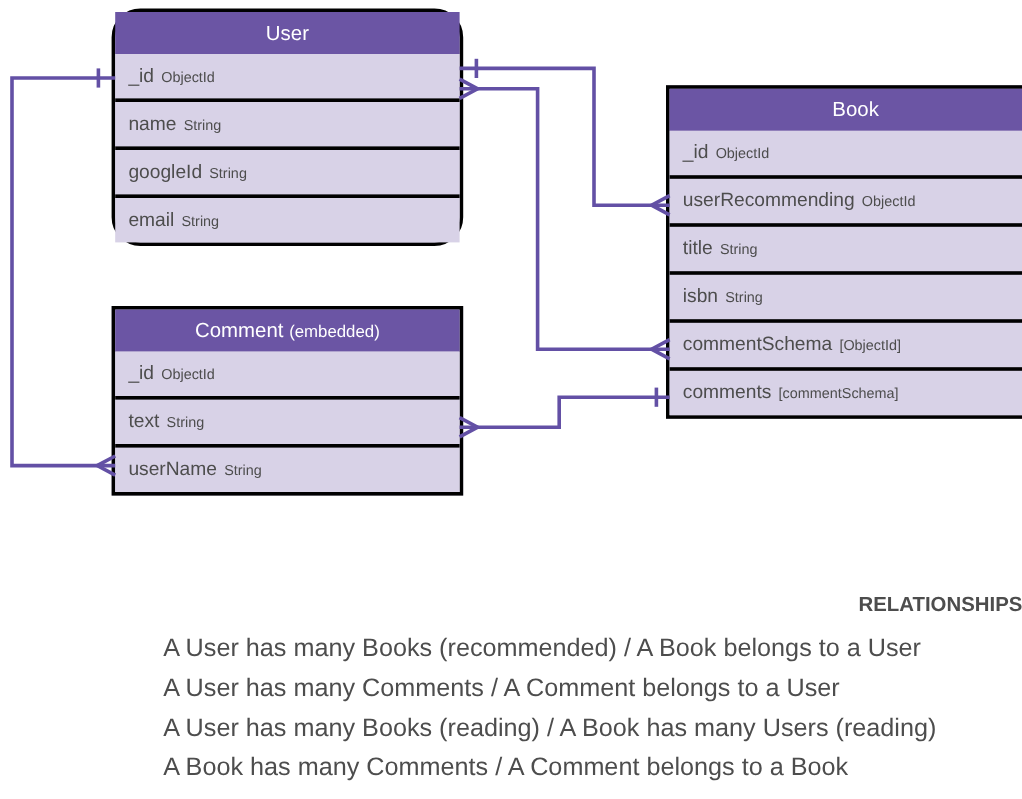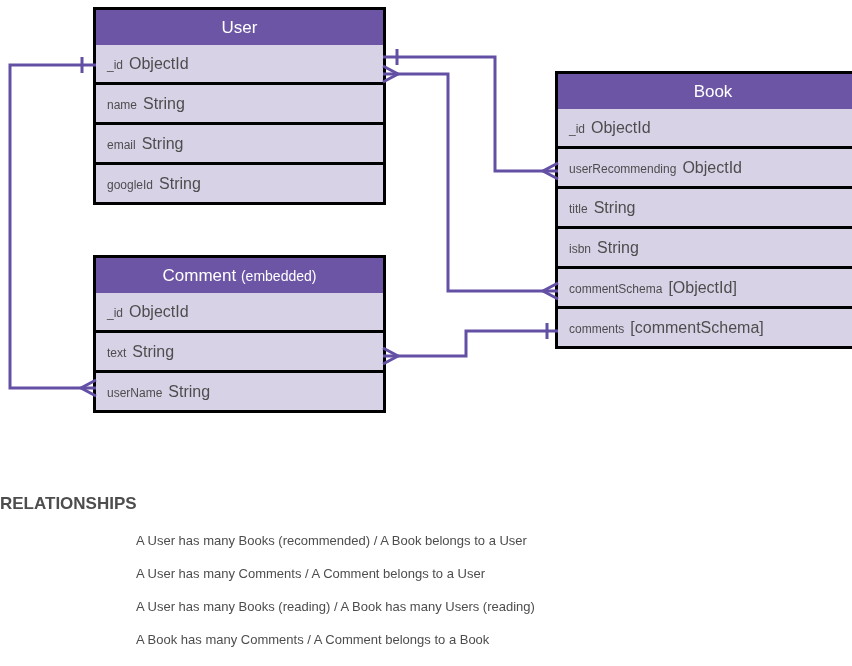--- a/index.html
+++ b/index.html
@@ -31,54 +31,54 @@
   }
   .entity-header .suffix{font-size:14px;}
   .entity-row{
     height:37px;line-height:37px;
     border-top:3px solid var(--border);
     background:var(--entity-row);
     padding-left:11px;
     white-space:nowrap;
     overflow:hidden;
   }
-  .f-name{font-size:12px;color:var(--text);}
-  .f-type{font-size:16px;color:var(--text);margin-left:6px;margin-top:44px;}
-  #user-entity{left:93px;top:7px;width:293px;}
+  .f-name{font-size:16px;color:var(--text);}
+  .f-type{font-size:12px;color:var(--text);margin-left:6px;margin-top:44px;}
+  #user-entity{left:93px;top:7px;width:293px;border-radius:24px;}
   #book-entity{left:555px;top:71px;width:316px;}
   #comment-entity{left:93px;top:255px;width:293px;}
   #connector-layer{
     position:absolute;left:0;top:0;width:852px;height:666px;
     pointer-events:none;
   }
   #connector-layer path{
     stroke:var(--connector);
     stroke-width:3;
     fill:none;
   }
   .rel-heading{
     position:absolute;left:0;top:494px;width:852px;
-    text-align:left;
+    text-align:right;
     font-size:17px;font-weight:bold;color:var(--text);
   }
   .rel-lines{
     position:absolute;left:136px;top:524px;
-    font-size:13px;color:var(--text);
+    font-size:21px;color:var(--text);
   }
   .rel-line{height:33px;line-height:33px;white-space:nowrap;}
 </style>
 </head>
 <body>
 
 <div class="entity" id="user-entity">
   <div class="entity-header"><span>User</span></div>
   <div class="entity-row" style="border-top:none;"><span class="f-name">_id</span><span class="f-type">ObjectId</span></div>
   <div class="entity-row"><span class="f-name">name</span><span class="f-type">String</span></div>
+  <div class="entity-row"><span class="f-name">googleId</span><span class="f-type">String</span></div>
   <div class="entity-row"><span class="f-name">email</span><span class="f-type">String</span></div>
-  <div class="entity-row"><span class="f-name">googleId</span><span class="f-type">String</span></div>
 </div>
 
 <div class="entity" id="book-entity">
   <div class="entity-header"><span>Book</span></div>
   <div class="entity-row" style="border-top:none;"><span class="f-name">_id</span><span class="f-type">ObjectId</span></div>
   <div class="entity-row"><span class="f-name">userRecommending</span><span class="f-type">ObjectId</span></div>
   <div class="entity-row"><span class="f-name">title</span><span class="f-type">String</span></div>
   <div class="entity-row"><span class="f-name">isbn</span><span class="f-type">String</span></div>
   <div class="entity-row"><span class="f-name">commentSchema</span><span class="f-type">[ObjectId]</span></div>
   <div class="entity-row"><span class="f-name">comments</span><span class="f-type">[commentSchema]</span></div>

